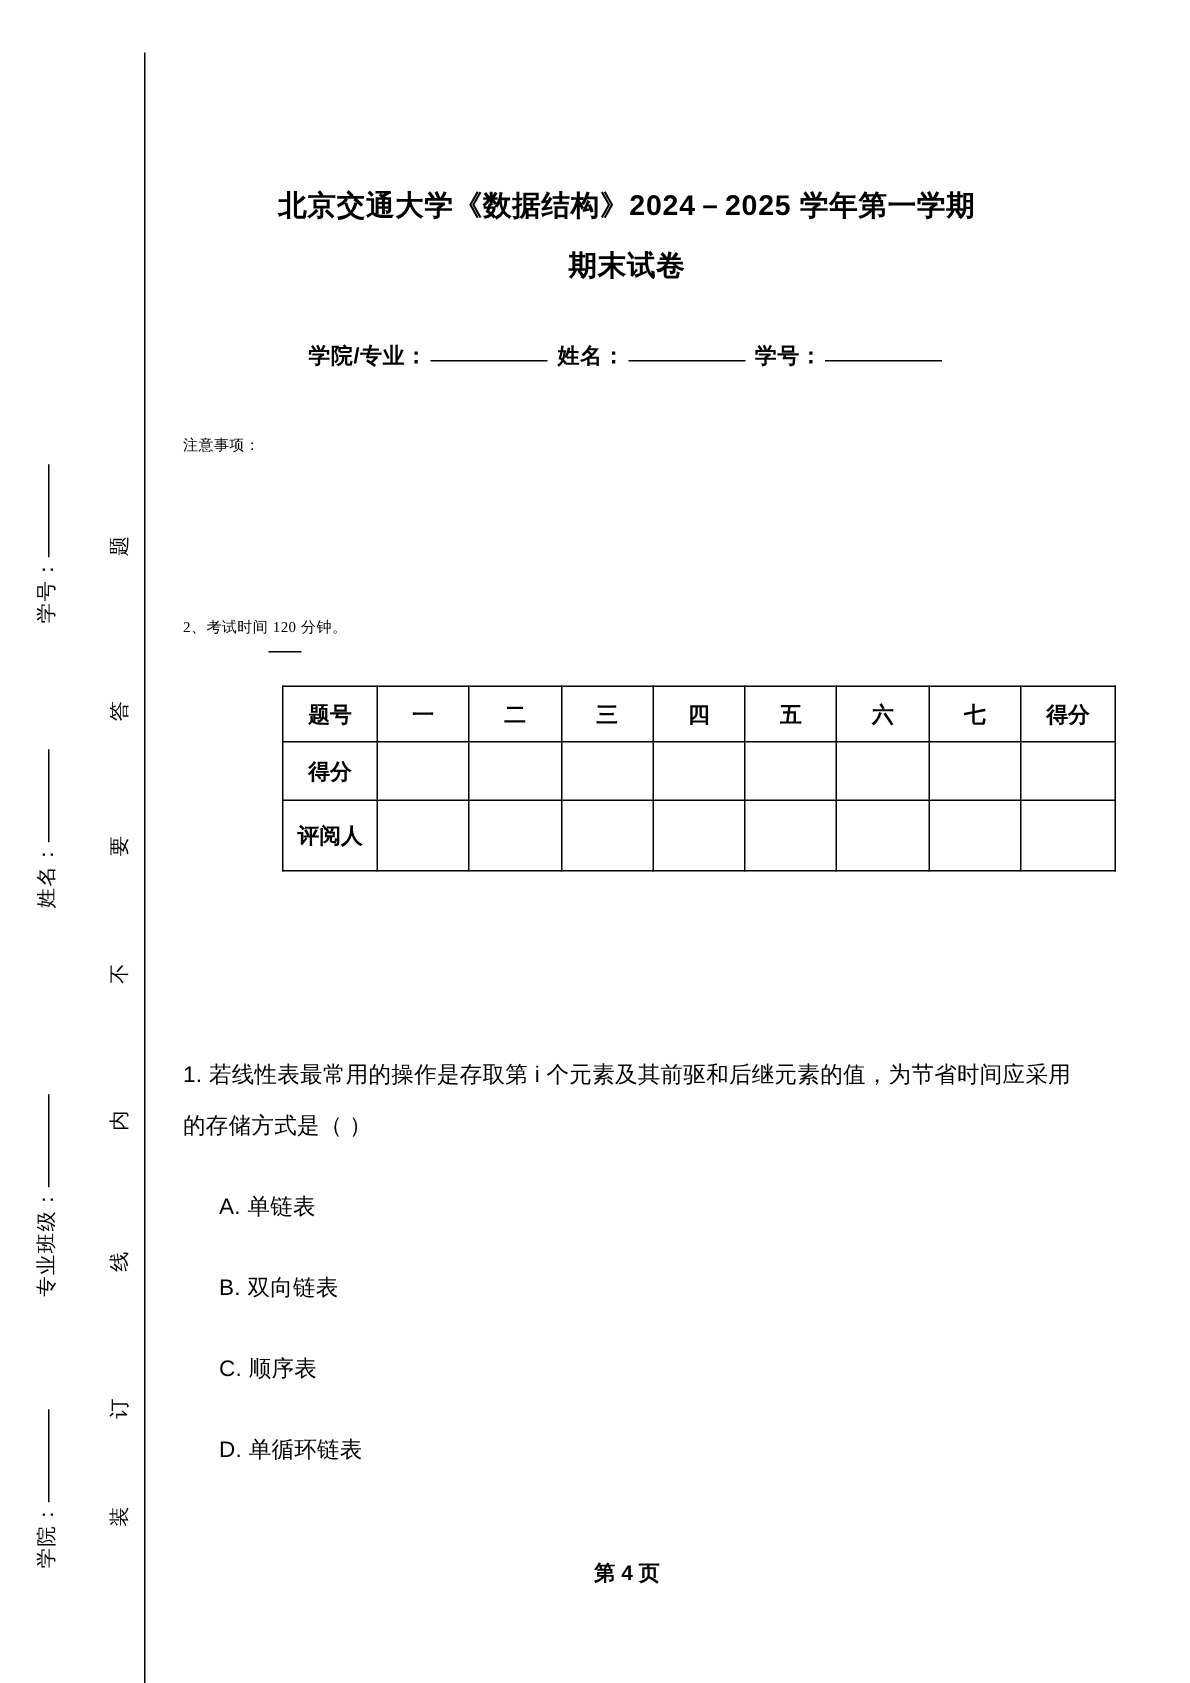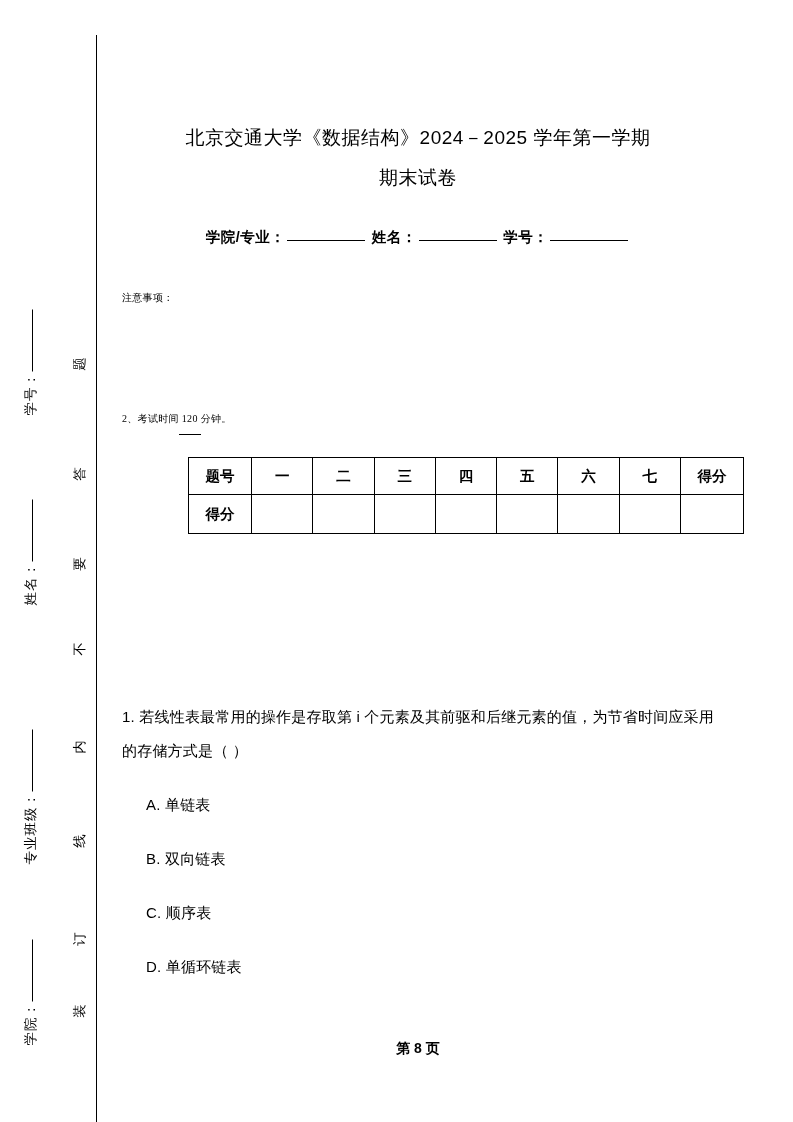--- a/index.html
+++ b/index.html
@@ -86,21 +86,21 @@
     height: 1122px;
   }
 
   #exam-title {
     position: absolute;
     left: 0;
     top: 118px;
     width: 592px;
     text-align: center;
     font-family: "Liberation Sans", "DejaVu Sans", sans-serif;
-    font-weight: normal;
+    font-weight: bold;
     font-size: 19px;
     line-height: 40px;
     letter-spacing: 0.5px;
   }
   #exam-title .title-line2 { display: block; }
 
   #student-fields-line {
     position: absolute;
     left: 0;
     top: 228px;
@@ -284,28 +284,39 @@
       <td class="rowlabel">得分</td>
       <td></td>
       <td></td>
       <td></td>
       <td></td>
       <td></td>
       <td></td>
       <td></td>
       <td class="lastcol"></td>
     </tr>
+    <tr class="r-grader">
+      <td class="rowlabel">评阅人</td>
+      <td></td>
+      <td></td>
+      <td></td>
+      <td></td>
+      <td></td>
+      <td></td>
+      <td></td>
+      <td class="lastcol"></td>
+    </tr>
   </tbody>
     </table>
 
 
   <div id="question-1">1. 若线性表最常用的操作是存取第 i 个元素及其前驱和后继元素的值，为节省时间应采用的存储方式是（   ）</div>
 
   <div id="q1-options">
     <div class="opt">A. 单链表</div>
     <div class="opt">B. 双向链表</div>
     <div class="opt">C. 顺序表</div>
     <div class="opt">D. 单循环链表</div>
   </div>
 
-  <div id="page-footer">第 8 页</div>
+  <div id="page-footer">第 4 页</div>
 
 </div>
 
 </body></html>

